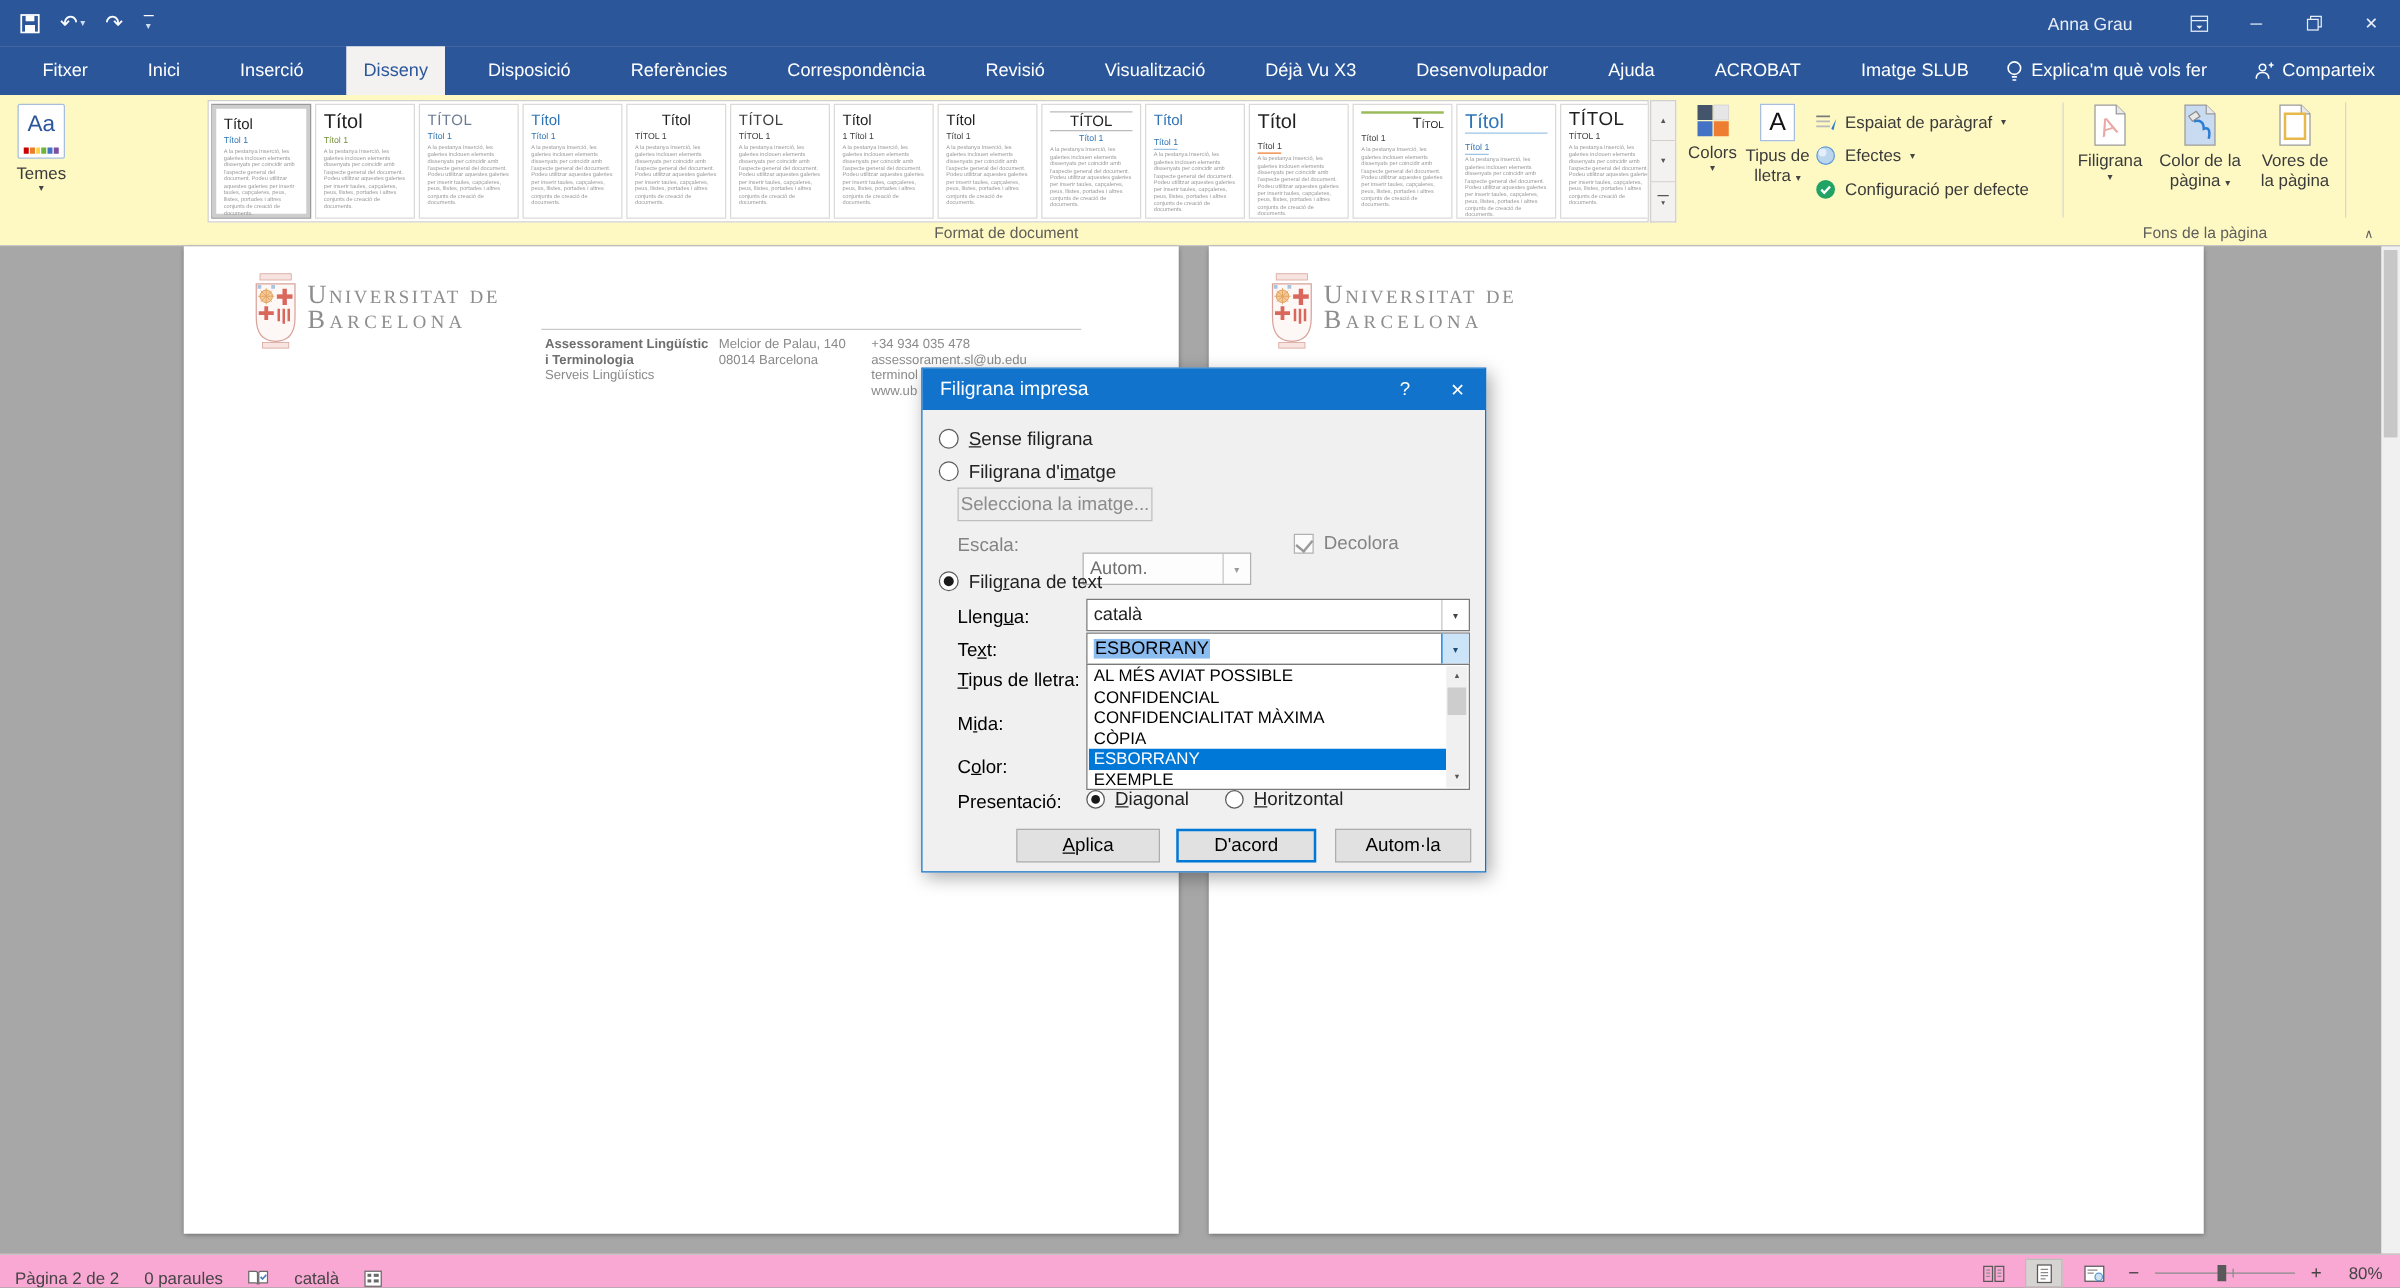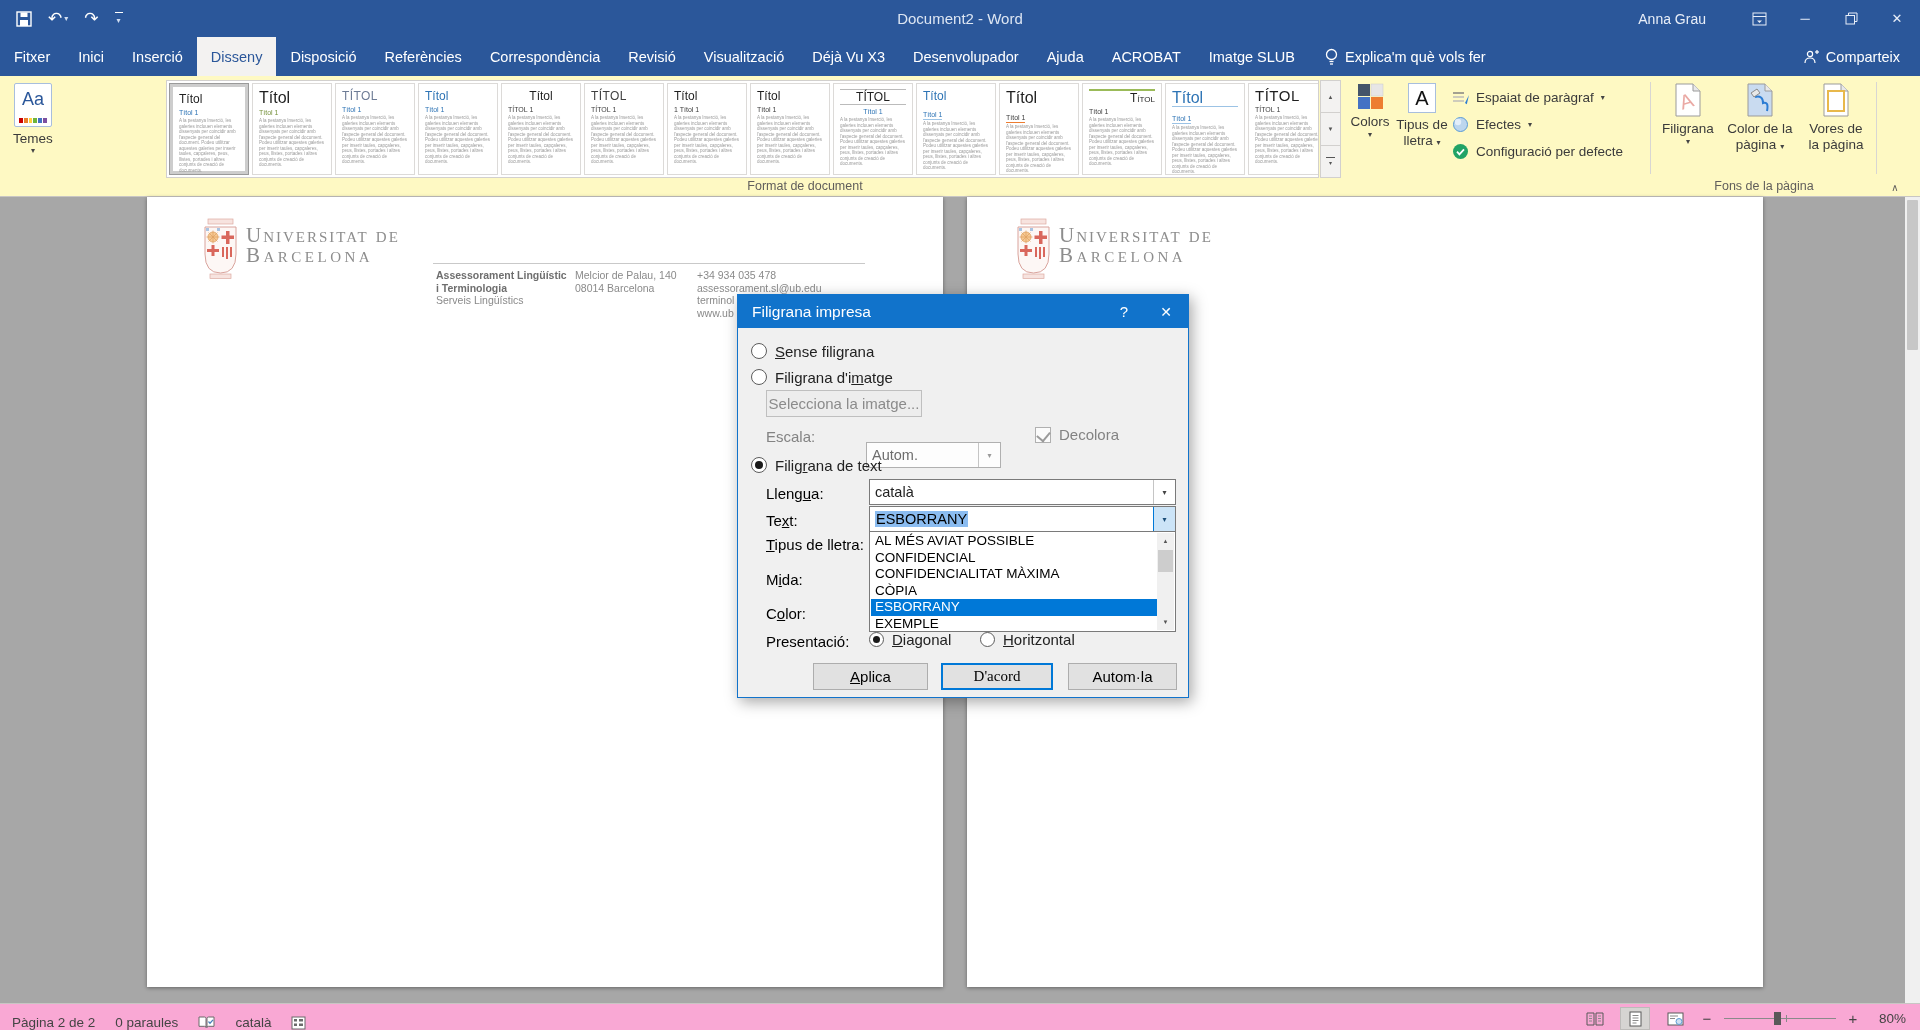--- a/index.html
+++ b/index.html
@@ -12,21 +12,21 @@
   .qat { display:flex; align-items:center; gap:16px; padding-left:16px; }
   .qat-btn { display:flex; align-items:center; gap:2px; font-size:17px; color:#fff; cursor:default; }
   .qat-caret { font-size:8px; color:#cfdcf0; }
   .win-title { position:absolute; left:0; right:0; text-align:center; font-size:15px; color:#dde6f3; pointer-events:none; }
   .tb-right { margin-left:auto; display:flex; align-items:center; height:100%;text-align:right; }
   .user-name { font-size:14px; color:#e8eef8; margin-right:30px; }
   .winbtn { width:46px; height:37px; display:flex; align-items:center; justify-content:center; color:#e8eef8; font-size:13px; }
 
   
   .tabsrow { position:absolute; top:37px; left:0; right:0; height:39px; background:#2b579a; display:flex; color:#fff; font-size:14.5px; }
-  .tab { padding:0 14px; display:flex; align-items:center; white-space:nowrap; }
+  .tab { padding:0 14px; display:flex; align-items:center; white-space:nowrap;margin-left:20px; }
   .tab.active { background:#f3f2f1; color:#2b579a; }
   .tellme { display:flex; align-items:center; gap:7px; padding:0 16px; }
   .share { margin-left:auto; display:flex; align-items:center; gap:7px; padding-right:20px; font-size:14.5px; }
 
   
   .ribbon { position:absolute; top:76px; left:0; right:0; height:121px; background:#fef9c3; border-bottom:1px solid #c8c6c4; }
   .grouplabel { position:absolute; bottom:3px; font-size:12.5px; color:#605e5c; text-align:center; }
   .vsep { position:absolute; top:6px; bottom:22px; width:1px; background:#d8d6d3; }
 
   .themes-btn { position:absolute; left:4px; top:5px; width:58px; height:94px; text-align:center; font-size:13.5px; color:#3b3b3b; }
@@ -93,21 +93,21 @@
   .dlg-title { position:absolute; top:0; left:0; right:0; height:33px; background:#1173cb; color:#fff; display:flex; align-items:center; padding-left:14px; font-size:15.5px;text-align:right; }
   .dlg-tbtn { position:absolute; top:0; width:40px; height:33px; display:flex; align-items:center; justify-content:center; color:#fff; font-size:15px; }
   .dlg-help { right:44px; } .dlg-close { right:2px; font-size:14px; }
   .radio-row { position:absolute; display:flex; align-items:center; gap:8px; height:20px; }
   .radio { width:16px; height:16px; border:1px solid #5c5c5c; border-radius:50%; background:#fff; position:relative; flex:0 0 16px; }
   .radio.on::after { content:""; position:absolute; inset:3px; border-radius:50%; background:#1a1a1a; }
   .dlg-label { position:absolute; color:#000; }
   .dlg-label.dis { color:#838383; }
   .btn { background:#e1e1e1; border:1px solid #adadad; font-size:15px; color:#000; display:flex; align-items:center; justify-content:center; font-family:inherit; position:absolute; }
   .btn.dis { background:#ededed; border-color:#bfbfbf; color:#8b8b8b; }
-  .btn.default { border:2px solid #0078d7;font-family:Liberation Serif, serif; }
+  .btn.default { border:2px solid #0078d7; }
   .combo { position:absolute; background:#fff; border:1px solid #7a7a7a; display:flex; align-items:center; }
   .combo.dis { border-color:#b0b0b0; color:#6d6d6d; background:#fdfdfd; }
   .combo-text { flex:1; padding-left:5px; font-size:14.5px; white-space:nowrap; overflow:hidden; }
   .combo-arrow { width:22px; align-self:stretch; display:flex; align-items:center; justify-content:center; font-size:8px; color:#444; }
   .combo-arrow.open { background:#cce4f7; border-left:1px solid #0078d7; color:#1b4e79; }
   .sel-text { background:#8bbcf0; color:#000; padding:0 1px; }
   .checkbox { width:16px; height:16px; border:1px solid #b0b0b0; background:#fbfbfb; position:relative; flex:0 0 16px; }
   .checkbox.checked::after { content:""; position:absolute; left:3px; top:1px; width:7px; height:10px; border:solid #9a9a9a; border-width:0 2px 2px 0; transform:rotate(40deg); }
   .check-row { position:absolute; display:flex; align-items:center; gap:8px; color:#838383; }
   .droplist { position:absolute; left:131px; top:236px; width:307px; height:101px; background:#fff; border:1px solid #7a7a7a; z-index:5; }
@@ -150,21 +150,20 @@
         <span class="qat-caret">▾</span>
       </span>
     <span class="qat-btn">
         <span>↷</span>
       </span>
     <span class="qat-btn" style="flex-direction:column;">
       <span class="more-bar" style="border-color:#fff;width:8px;"></span>
       <span class="qat-caret">▾</span>
     </span>
   </div>
-  <div class="win-title">Document2 - Word</div>
   <div class="tb-right">
     <span class="user-name">Anna Grau</span>
     <span class="winbtn">
       <svg width="15" height="14" viewBox="0 0 15 14">
           <rect x="1" y="1" width="13" height="12" fill="none" stroke="#e8eef8"></rect>
           <line x1="1" y1="4.5" x2="14" y2="4.5" stroke="#e8eef8"></line>
           <path d="M7.5,11 L5,8.5 h5 z" fill="#e8eef8"></path>
         </svg>
     </span>
     <span class="winbtn">─</span>

